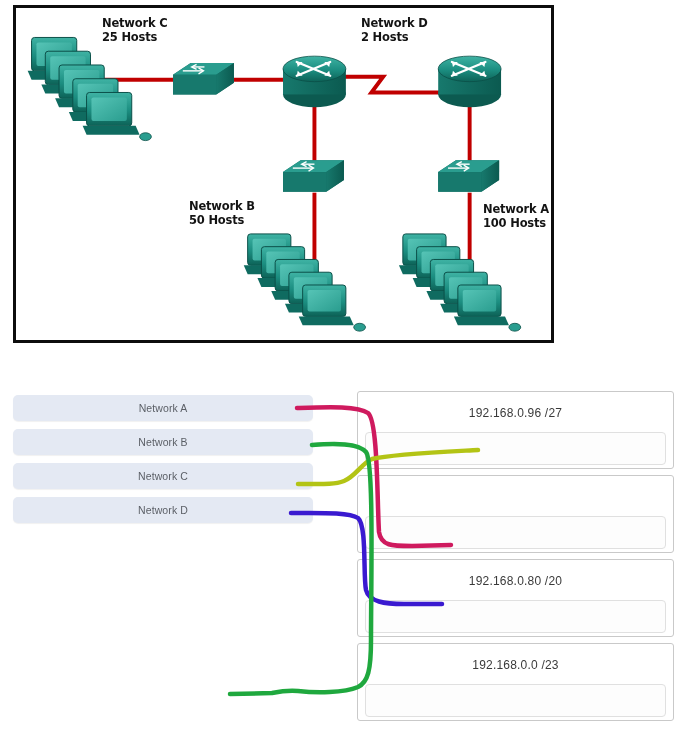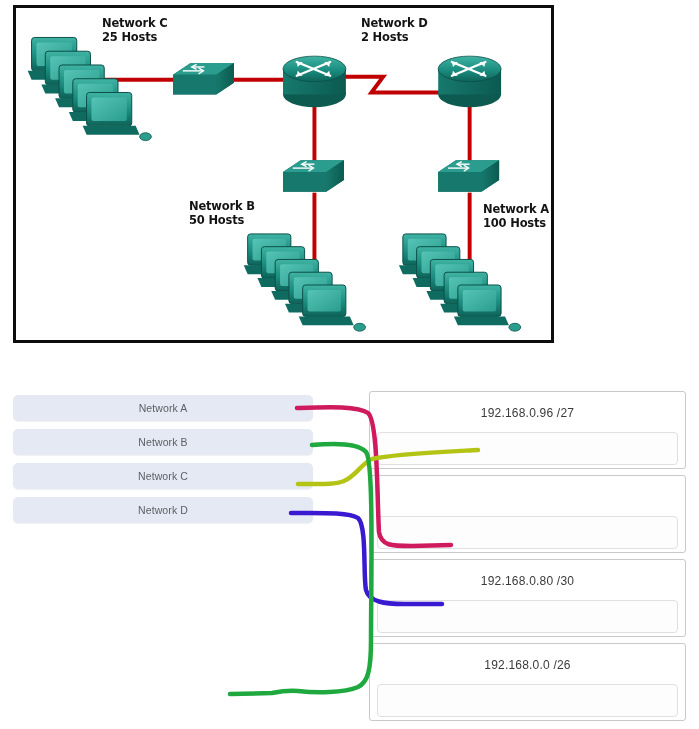--- a/index.html
+++ b/index.html
@@ -44,21 +44,21 @@
     border-radius:5px;
     display:flex;align-items:center;justify-content:center;
     box-shadow:0 1px 1px rgba(0,0,0,0.06);
   }
   .left-item-label{
     font-size:10.5px;color:#5b5f66;
     font-family:"Liberation Sans", sans-serif;
     letter-spacing:0.1px;
   }
 
-  .right-col{position:absolute;left:357px;top:11px;width:317px;margin-left:12px;}
+  .right-col{position:absolute;left:357px;top:11px;width:317px;}
   .drop-card{
     height:78px;
     margin-bottom:6px;
     background:#ffffff;
     border:1px solid #c9c9c9;
     border-radius:3px;
     box-sizing:border-box;
     position:relative;
   }
   .drop-card-title{
@@ -308,25 +308,25 @@
 
   <div class="right-col">
     <div class="drop-card">
       <div class="drop-card-title">192.168.0.96 /27</div>
       <div class="drop-zone"></div>
     </div>
     <div class="drop-card">
       <div class="drop-zone"></div>
     </div>
     <div class="drop-card">
-      <div class="drop-card-title">192.168.0.80 /30</div>
+      <div class="drop-card-title">192.168.0.80 /20</div>
       <div class="drop-zone"></div>
     </div>
     <div class="drop-card">
-      <div class="drop-card-title">192.168.0.0 /26</div>
+      <div class="drop-card-title">192.168.0.0 /23</div>
       <div class="drop-zone"></div>
     </div>
   </div>
 
   <svg id="connector-layer" viewBox="0 0 699 349">
 
     <path class="conn" stroke="#cf1a5e" d="M297 28 C 330 27, 358 26, 368 33 C 378 41, 377 120, 379 152 C 381 166, 392 166, 412 166 L 451 165"></path>
 
     <path class="conn" stroke="#b3c415" d="M298 104 C 320 104, 334 105, 344 101 C 356 96, 362 83, 372 79 C 392 74, 440 72, 478 70"></path>
 

